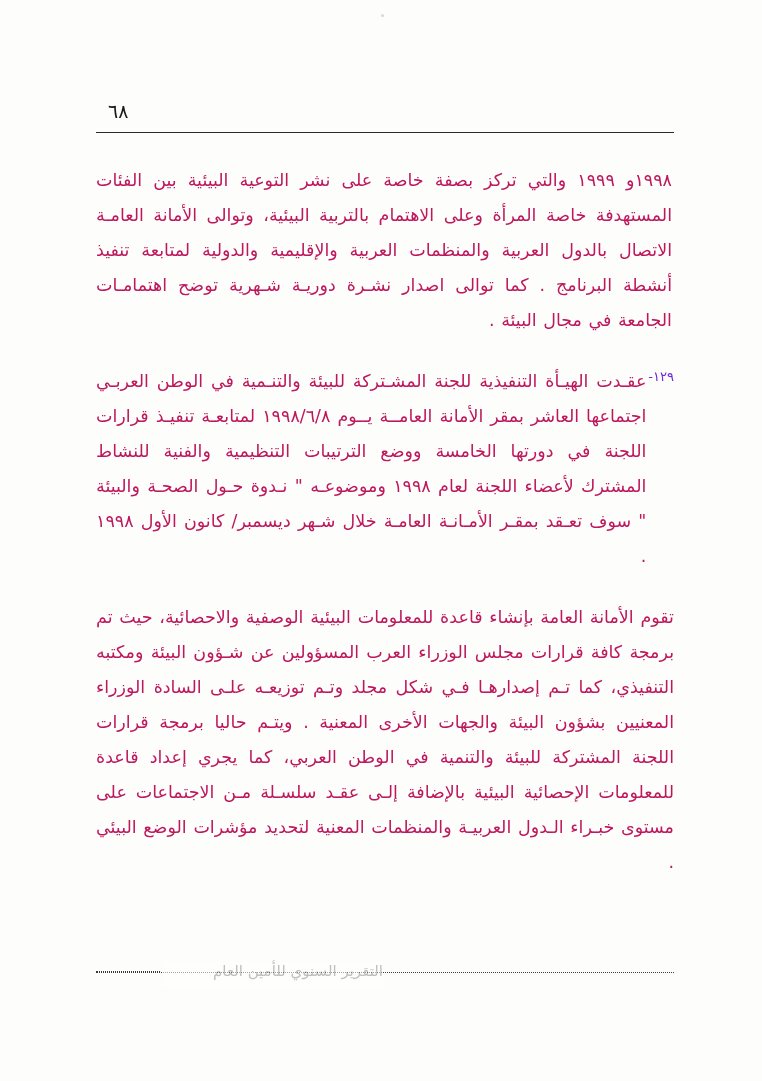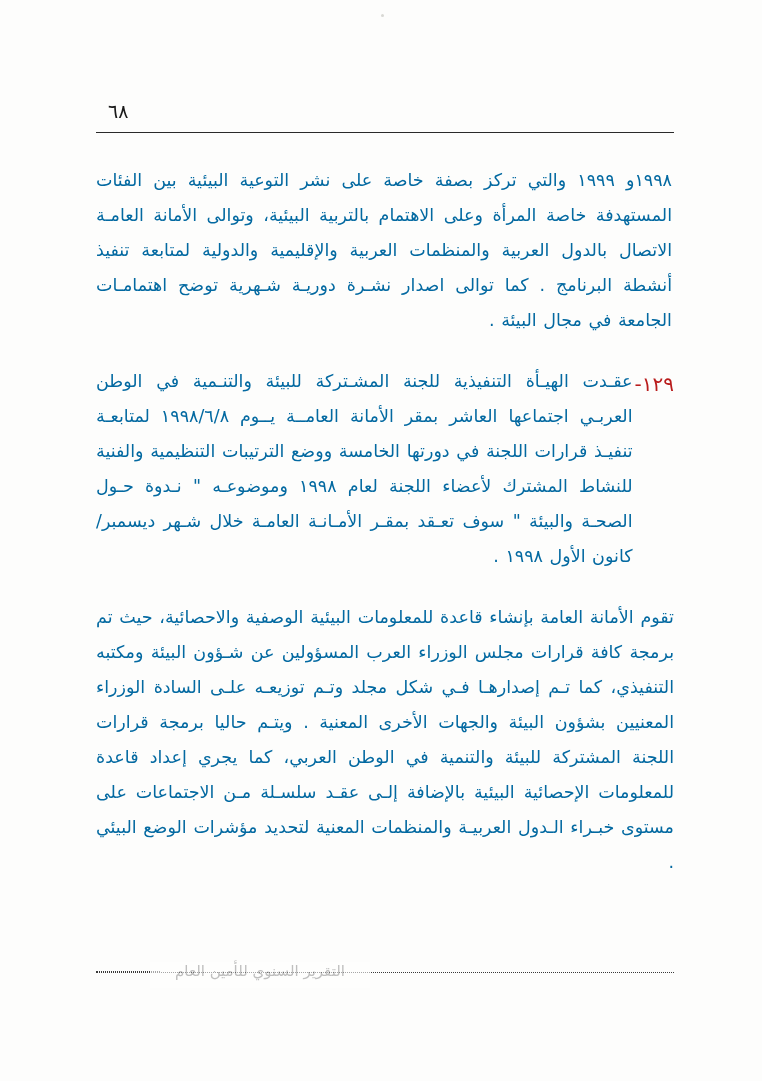--- a/index.html
+++ b/index.html
@@ -51,31 +51,31 @@
     width: 578px;
     margin: 0 0 30px 0;
   }
   .para-block {
     display: flex;
     flex-direction: row;
     margin-bottom: 26px;
   }
   .para-num {
     flex: 0 0 auto;
-    font-size: 20px;
+    font-size: 13px;
     line-height: 2.0;
-    color: #b91c1c;
+    color: #6d28d9;
     white-space: nowrap;
     padding-left: 2px;
   }
   .para-text {
     flex: 1 1 auto;
     font-size: 17.5px;
     line-height: 2.0;
-    color: #0369a1;
+    color: #be185d;
     text-align: justify;
     text-align-last: right;
     word-spacing: 1px;
   }
   .footer-wrap {
     position: absolute;
     left: 96px;
     top: 962px;
     width: 578px;
     height: 40px;
@@ -83,28 +83,27 @@
   .footer-rule {
     position: absolute;
     top: 10px;
     left: 0;
     width: 578px;
     border-top: 1.3px dotted #3a3a3a;
   }
   .footer-smudge {
     position: absolute;
     top: 0;
-    left: 54px;
+    left: 67px;
     width: 220px;
     height: 26px;
     color: #8d8d8d;
     font-size: 15px;
     opacity: 0.55;
     filter: blur(0.6px);
-    text-align: center;
     letter-spacing: 2px;
     background: #ffffff;
   }
   .footer-dash-left {
     position: absolute;
     top: 9px;
     left: 0;
     width: 64px;
     border-top: 1.3px dotted #3a3a3a;
   }

